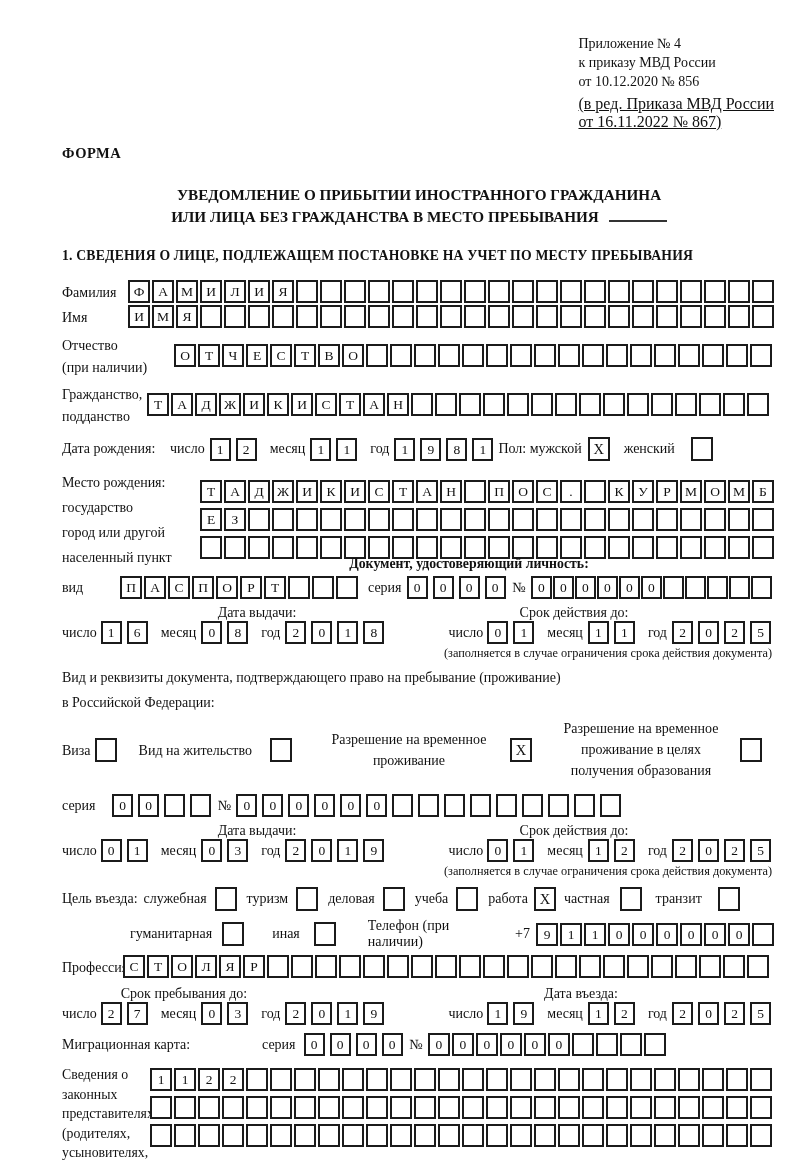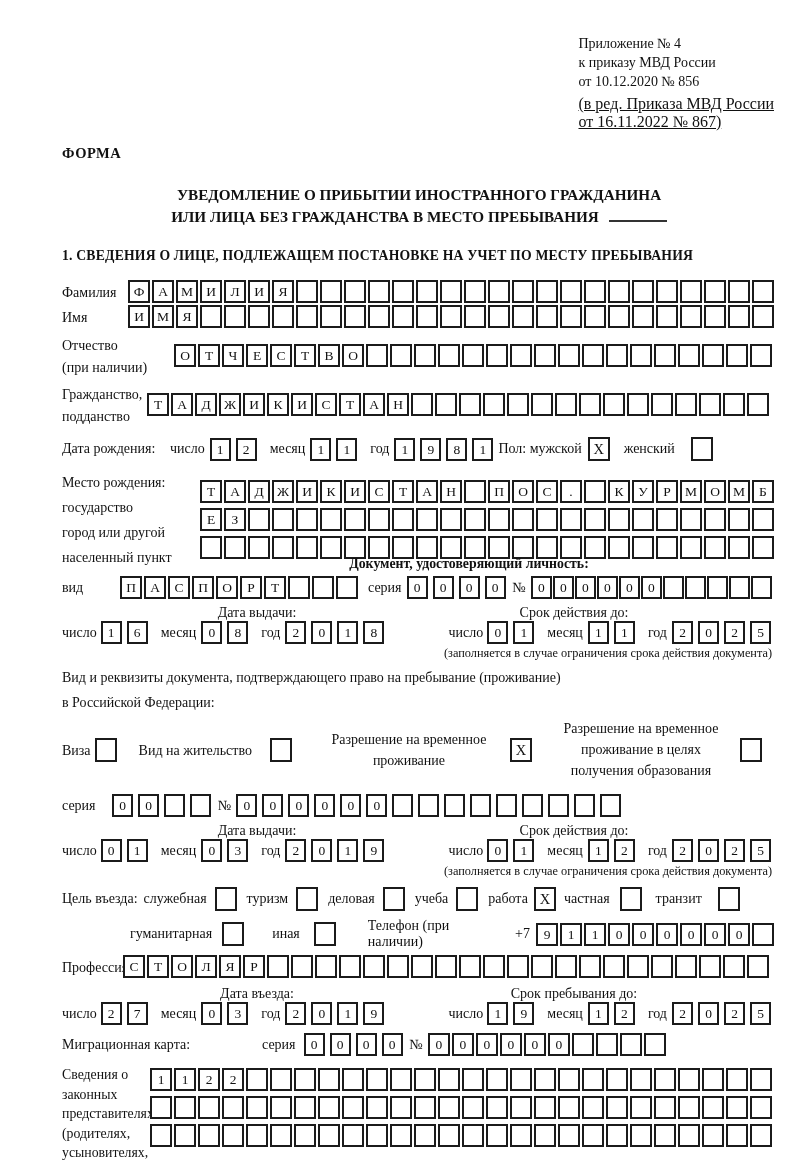--- a/index.html
+++ b/index.html
@@ -223,22 +223,22 @@
     <span style="margin-left:28px;">+7</span>
     <span class="cells" style="margin-left:6px;"><span class="cell">9</span><span class="cell">1</span><span class="cell">1</span><span class="cell">0</span><span class="cell">0</span><span class="cell">0</span><span class="cell">0</span><span class="cell">0</span><span class="cell">0</span><span class="cell"></span></span>
   </div>
 
   <div class="frow" style="margin-top:5px;">
     <div class="flabel" style="width:61px;padding-top:3px;">Профессия</div>
     <div class="cells"><span class="cell">С</span><span class="cell">Т</span><span class="cell">О</span><span class="cell">Л</span><span class="cell">Я</span><span class="cell">Р</span><span class="cell"></span><span class="cell"></span><span class="cell"></span><span class="cell"></span><span class="cell"></span><span class="cell"></span><span class="cell"></span><span class="cell"></span><span class="cell"></span><span class="cell"></span><span class="cell"></span><span class="cell"></span><span class="cell"></span><span class="cell"></span><span class="cell"></span><span class="cell"></span><span class="cell"></span><span class="cell"></span><span class="cell"></span><span class="cell"></span><span class="cell"></span></div>
   </div>
 
   <div class="dates-head" style="margin-top:8px;">
+    <div style="flex:1;text-align:center;padding-right:80px;">Срок пребывания до:</div>
     <div style="width:390px;text-align:center;">Дата въезда:</div>
-    <div style="flex:1;text-align:center;padding-right:80px;">Срок пребывания до:</div>
   </div>
   <div class="frow vc">
     <div class="dgroup" style="width:390px;">
       <span>число</span>
       <span class="dcells" style="margin-left:4px;"><span class="cell">2</span><span class="cell">7</span></span>
       <span class="dl">месяц</span>
       <span class="dcells"><span class="cell">0</span><span class="cell">3</span></span>
       <span class="dl">год</span>
       <span class="dcells"><span class="cell">2</span><span class="cell">0</span><span class="cell">1</span><span class="cell">9</span></span>
     </div>

